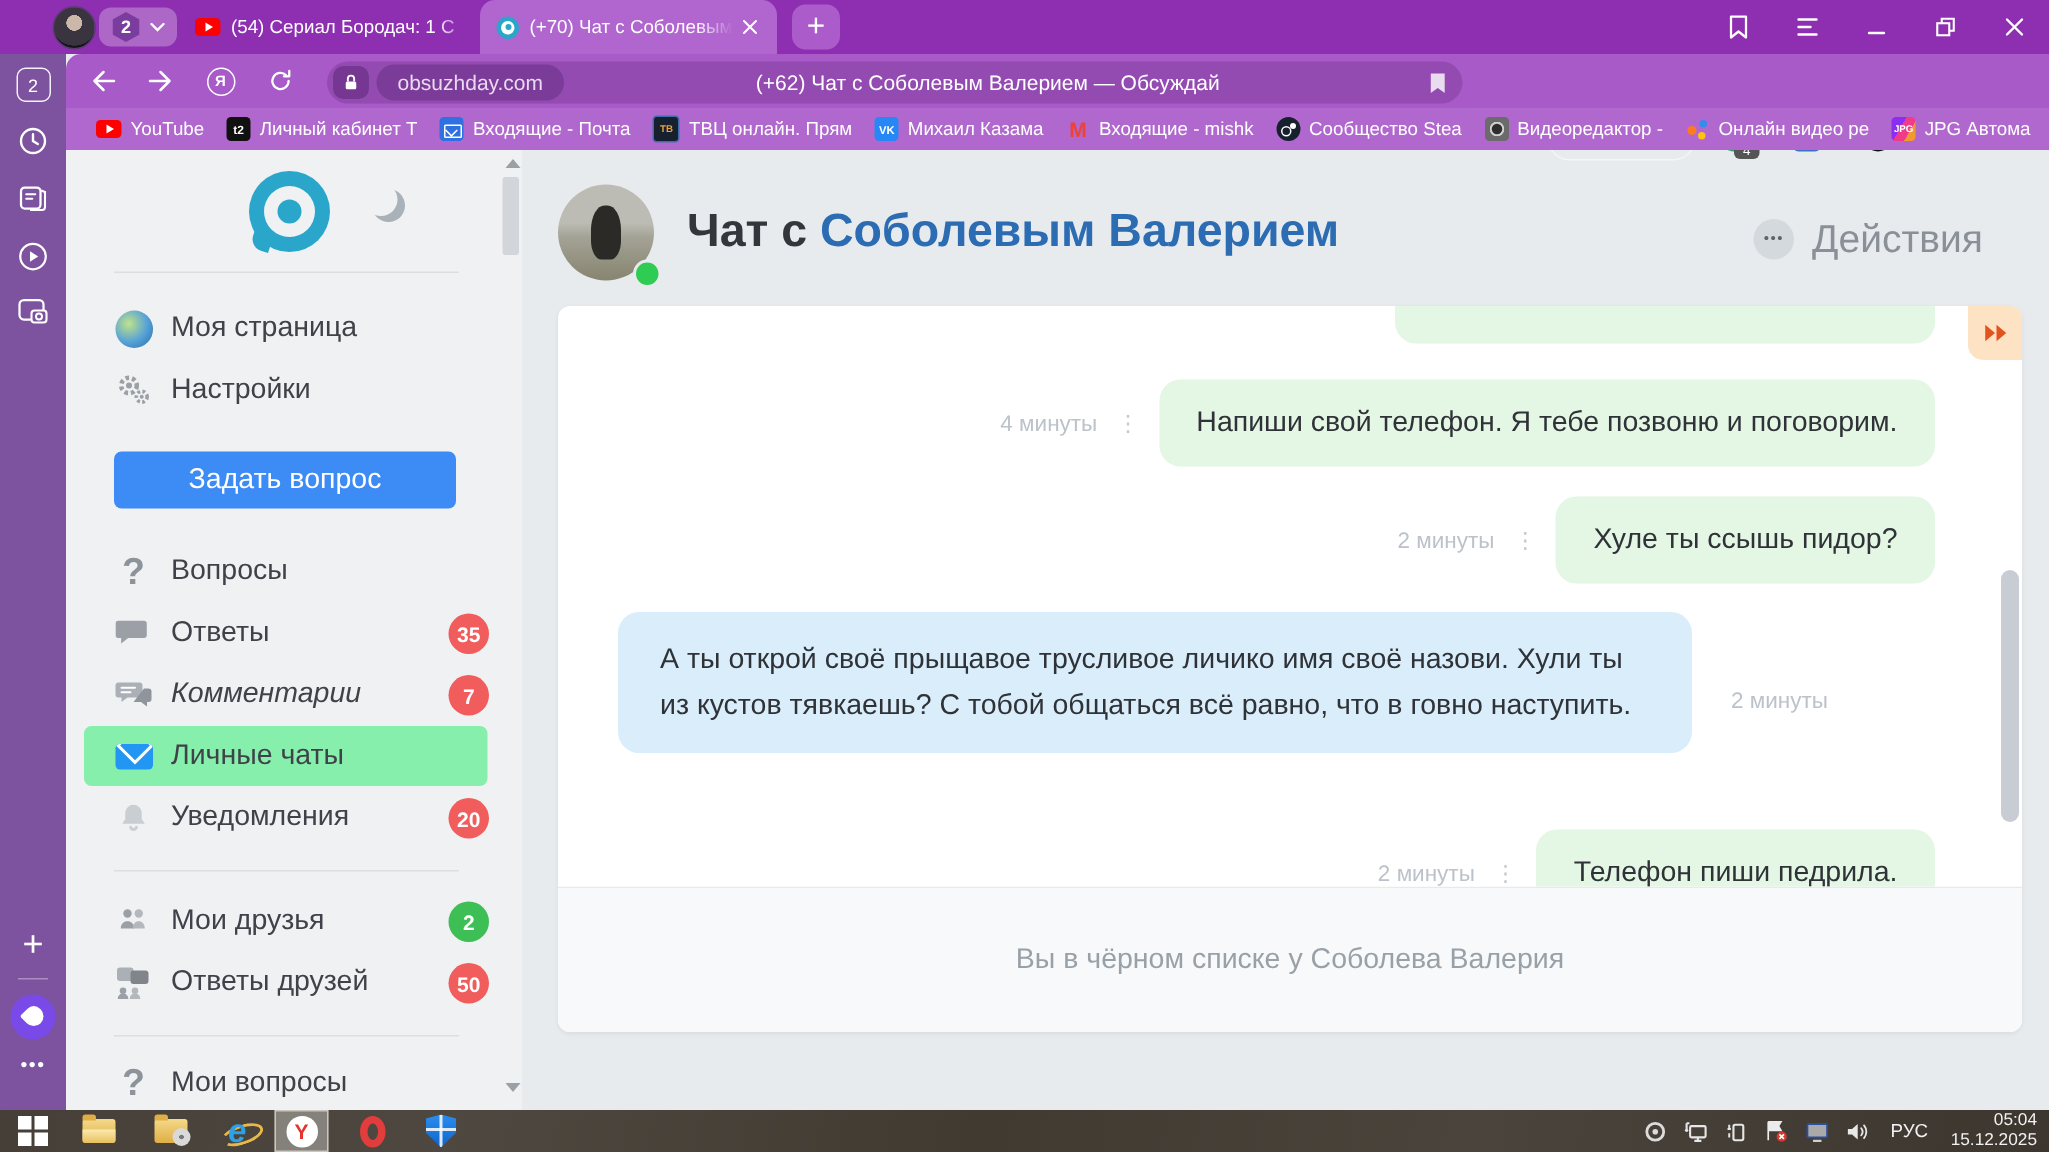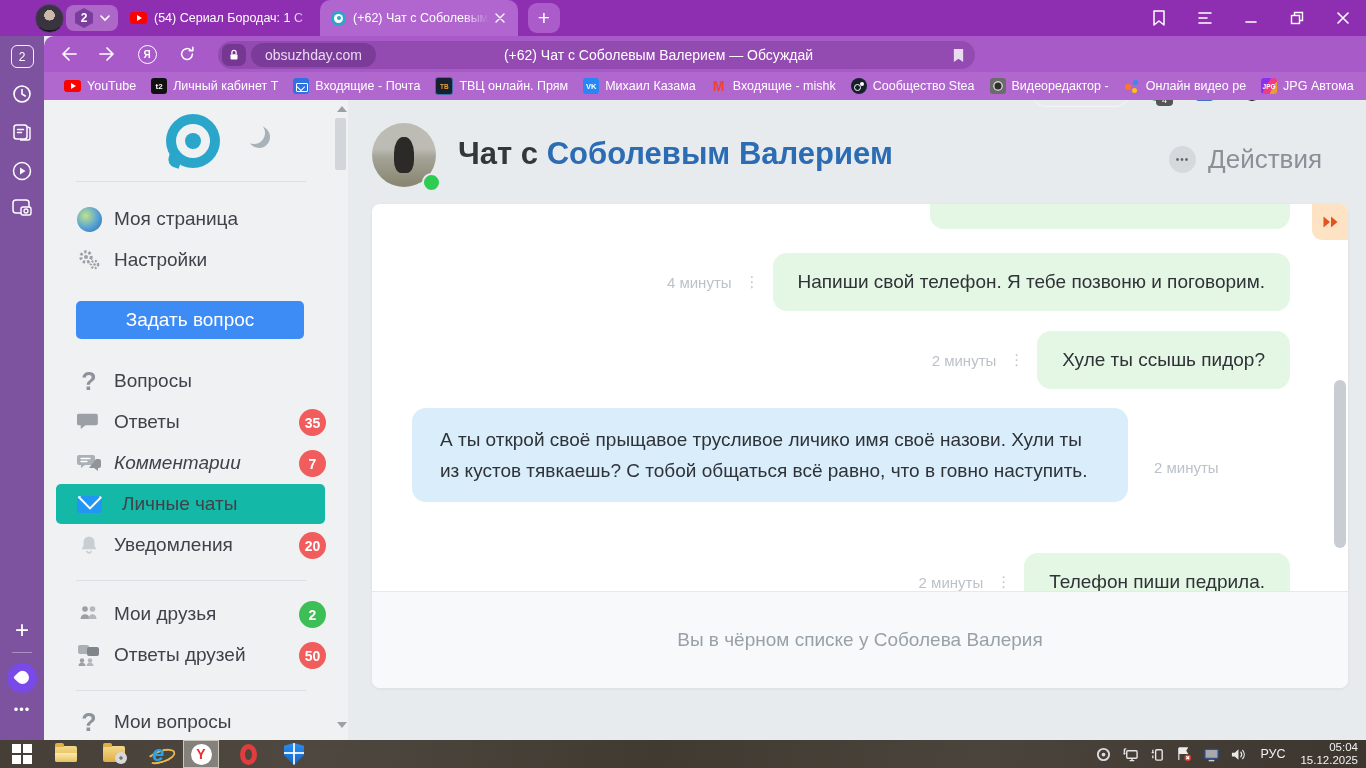--- a/index.html
+++ b/index.html
@@ -89,21 +89,21 @@
   .logo{position:absolute;left:134px;top:14px;width:54px;height:54px;border-radius:50%;background:#2ba6cb;}
   .logo::before{content:"";position:absolute;inset:10px;background:#f0f1f3;border-radius:50%;}
   .logo::after{content:"";position:absolute;inset:19px;background:#2ba6cb;border-radius:50%;}
   .logo .tail{position:absolute;left:2px;bottom:1px;width:13px;height:13px;background:#2ba6cb;border-radius:0 0 0 8px;transform:rotate(18deg);}
   .moon{position:absolute;left:216px;top:26px;width:22px;height:22px;border-radius:50%;background:#a9b1b9;}
   .moon::after{content:"";position:absolute;left:-5px;top:-4px;width:22px;height:22px;border-radius:50%;background:#f0f1f3;}
   .side-div{position:absolute;left:44px;height:1px;background:#dcdee1;width:230px;}
   .srow{position:absolute;left:24px;width:269px;height:40px;display:flex;align-items:center;border-radius:5px;}
   .srow .sic{width:30px;height:26px;margin-left:18px;display:flex;align-items:center;justify-content:center;flex:none;}
   .srow .slabel{margin-left:10px;font-size:19px;color:#3f4349;}
-  .srow.sel{background:#14b8a6;gap:8px;}
+  .srow.sel{background:#86efac;}
   .sbadge{position:absolute;right:22px;width:27px;height:27px;border-radius:50%;background:#f15c5c;color:#fff;
     font-size:14px;font-weight:bold;display:flex;align-items:center;justify-content:center;}
   .sbadge.green{background:#3dbf55;}
   .ask-btn{position:absolute;left:44px;top:201px;width:228px;height:38px;background:#3d8bf5;border-radius:5px;
     color:#fff;font-size:19px;display:flex;align-items:center;justify-content:center;}
   .q-glyph{font-size:25px;font-weight:bold;color:#8d939a;}
   .myavatar{width:25px;height:25px;border-radius:50%;background:radial-gradient(circle at 35% 35%,#bfe38a,#54a0d8 55%,#2e6b9e);}
   .env{width:25px;height:17px;background:#2196f3;border-radius:3px;position:relative;overflow:hidden;}
   .env::after{content:"";position:absolute;left:4.5px;top:-8px;width:14px;height:14px;border:2px solid #fff;transform:rotate(45deg);background:#2196f3;}
   .side-scroll-up{position:absolute;left:305px;top:6px;width:0;height:0;border-left:5px solid transparent;border-right:5px solid transparent;border-bottom:6px solid #9aa0a6;}
@@ -179,21 +179,21 @@
     <svg width="10" height="7" viewBox="0 0 10 7">
         <path d="M1 1l4 4 4-4" stroke="#fff" stroke-width="1.6" fill="none" stroke-linecap="round"></path>
       </svg>
   </div>
   <div class="tab" style="left:130px;width:188px;">
     <span class="favicon-yt"></span>
     <span class="title fade1" style="width:162px;">(54) Сериал Бородач: 1 С</span>
   </div>
   <div class="tab tab-active" style="left:320px;width:198px;padding-left:11px;box-sizing:border-box;">
     <span class="favicon-ob"></span>
-    <span class="title fade2" style="width:136px;">(+62) Чат с Соболевым</span>
+    <span class="title fade2" style="width:136px;">(+70) Чат с Соболевым</span>
     <svg width="10" height="10" viewBox="0 0 10 10" style="margin-left:6px;">
         <path d="M1 1l8 8M9 1l-8 8" stroke="#fff" stroke-width="1.4" stroke-linecap="round"></path>
       </svg>
   </div>
   <div class="newtab">+</div>
 
   <div class="winctl" style="right:196px;">
     <svg width="14" height="16" viewBox="0 0 14 16">
         <path d="M2 1h10v14l-5-4-5 4z" fill="none" stroke="#fff" stroke-width="1.5" stroke-linejoin="round"></path>
       </svg>

